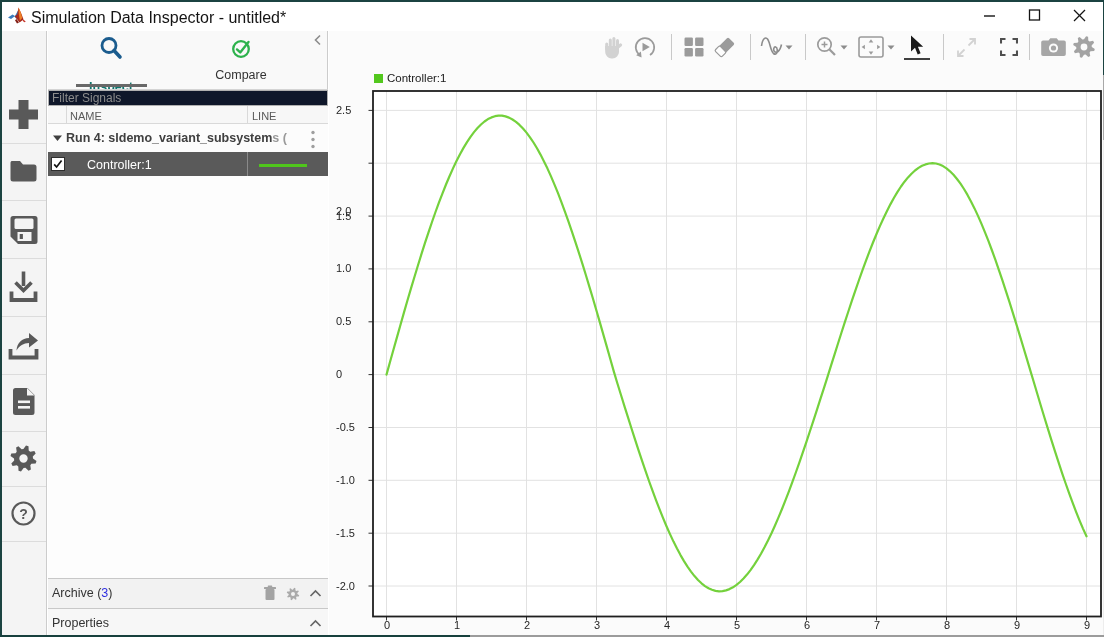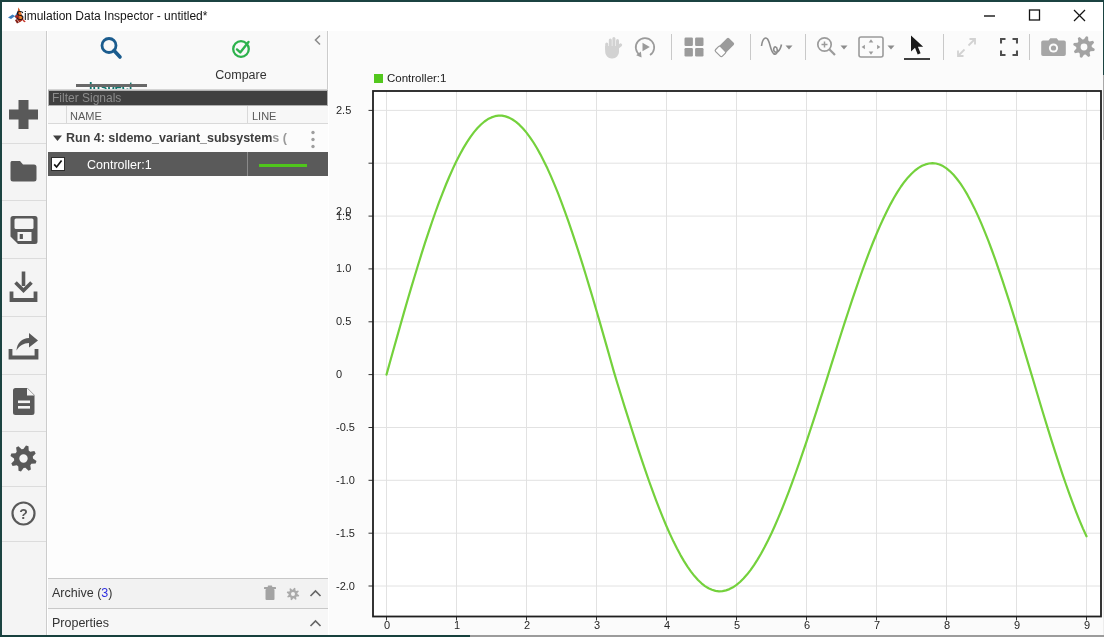--- a/index.html
+++ b/index.html
@@ -10,21 +10,21 @@
 <body>
 
 <div class="abs" style="left:0;top:0;width:1104px;height:31px;background:#fff;"></div>
 <svg class="abs" style="left:7px;top:5px" width="21" height="21" viewBox="0 0 21 21">
   <polygon points="1,12.5 5.5,9.5 8,11 11.5,4.5 12.5,7.5 9.5,14 7.5,11.5 4,14" fill="#3a7dbf"></polygon>
   <polygon points="11.5,2.5 14.5,9 16.5,14.5 12.5,17.5 9.5,13.5 7.8,11.3 10.2,9.5" fill="#a52a1e"></polygon>
   <polygon points="11.5,2.5 13.8,7.5 15.3,13 12.8,15.5 11.8,9" fill="#ef7f27"></polygon>
   <polygon points="16.5,14.5 18.8,16.8 17.2,17.3 15.5,15.5" fill="#c8362a"></polygon>
   <polygon points="9.5,14 12,17.5 10,18.5 8,15.2" fill="#822017"></polygon>
 </svg>
-<div class="abs" style="left:16px;top:8.5px;font-size:12px;color:#141414;">Simulation Data Inspector - untitled*</div>
+<div class="abs" style="left:31px;top:8.5px;font-size:16px;color:#141414;">Simulation Data Inspector - untitled*</div>
 <svg class="abs" style="left:982px;top:8px" width="110" height="15" viewBox="0 0 110 15">
   <line x1="2" y1="8" x2="13" y2="8" stroke="#141414" stroke-width="1.4"></line>
   <rect x="47.5" y="2" width="10" height="10" fill="none" stroke="#141414" stroke-width="1.3"></rect>
   <line x1="92" y1="2" x2="103" y2="13" stroke="#141414" stroke-width="1.3"></line>
   <line x1="103" y1="2" x2="92" y2="13" stroke="#141414" stroke-width="1.3"></line>
 </svg>
 
 <div class="abs" style="left:0;top:31px;width:47px;height:606px;background:#f4f4f4;border-right:1px solid #cccccc;"></div>
 <div class="sep" style="left:1px;top:143px;width:45px;height:1px;"></div>
 <div class="sep" style="left:1px;top:200px;width:45px;height:1px;"></div>
@@ -80,21 +80,21 @@
 <svg class="abs" style="left:230px;top:37px" width="26" height="24" viewBox="0 0 26 24">
   <circle cx="11" cy="12" r="7.8" fill="none" stroke="#2db24c" stroke-width="2.3"></circle>
   <polyline points="7,12.4 10.2,15.4 18.5,5 " fill="none" stroke="#2db24c" stroke-width="2.4" stroke-linecap="round" stroke-linejoin="round"></polyline>
 </svg>
 <div class="abs" style="left:191px;top:68px;width:100px;text-align:center;font-size:12.5px;color:#333;">Compare</div>
 <svg class="abs" style="left:312px;top:34px" width="12" height="12" viewBox="0 0 12 12">
   <polyline points="8,1.5 3.5,6 8,10.5" fill="none" stroke="#8c8c8c" stroke-width="1.6"></polyline>
 </svg>
 <div class="abs" style="left:48px;top:89px;width:280px;height:1px;background:#d4d4d4;"></div>
 
-<div class="abs" style="left:48px;top:90px;width:280px;height:16px;background:#404040;border:1px solid #b0b0b0;font-size:12px;color:#8c8c8c;line-height:14px;padding-left:3px;">Filter Signals</div>
+<div class="abs" style="left:48px;top:90px;width:280px;height:16px;background:#0f172a;border:1px solid #b0b0b0;font-size:12px;color:#8c8c8c;line-height:14px;padding-left:3px;">Filter Signals</div>
 
 <div class="abs" style="left:48px;top:106px;width:280px;height:18px;background:#f7f7f7;border-bottom:1px solid #d9d9d9;"></div>
 <div class="abs" style="left:66px;top:106px;width:1px;height:18px;background:#d9d9d9;"></div>
 <div class="abs" style="left:247px;top:106px;width:1px;height:18px;background:#d9d9d9;"></div>
 <div class="abs" style="left:70px;top:110px;font-size:11px;color:#595959;">NAME</div>
 <div class="abs" style="left:252px;top:110px;font-size:11px;color:#595959;text-align:right;">LINE</div>
 
 <div class="abs" style="left:48px;top:124px;width:280px;height:28px;background:#fcfcfc;"></div>
 <svg class="abs" style="left:52px;top:134px" width="11" height="8" viewBox="0 0 11 8">
     <polygon points="1,1.5 10,1.5 5.5,7" fill="#404040"></polygon>

